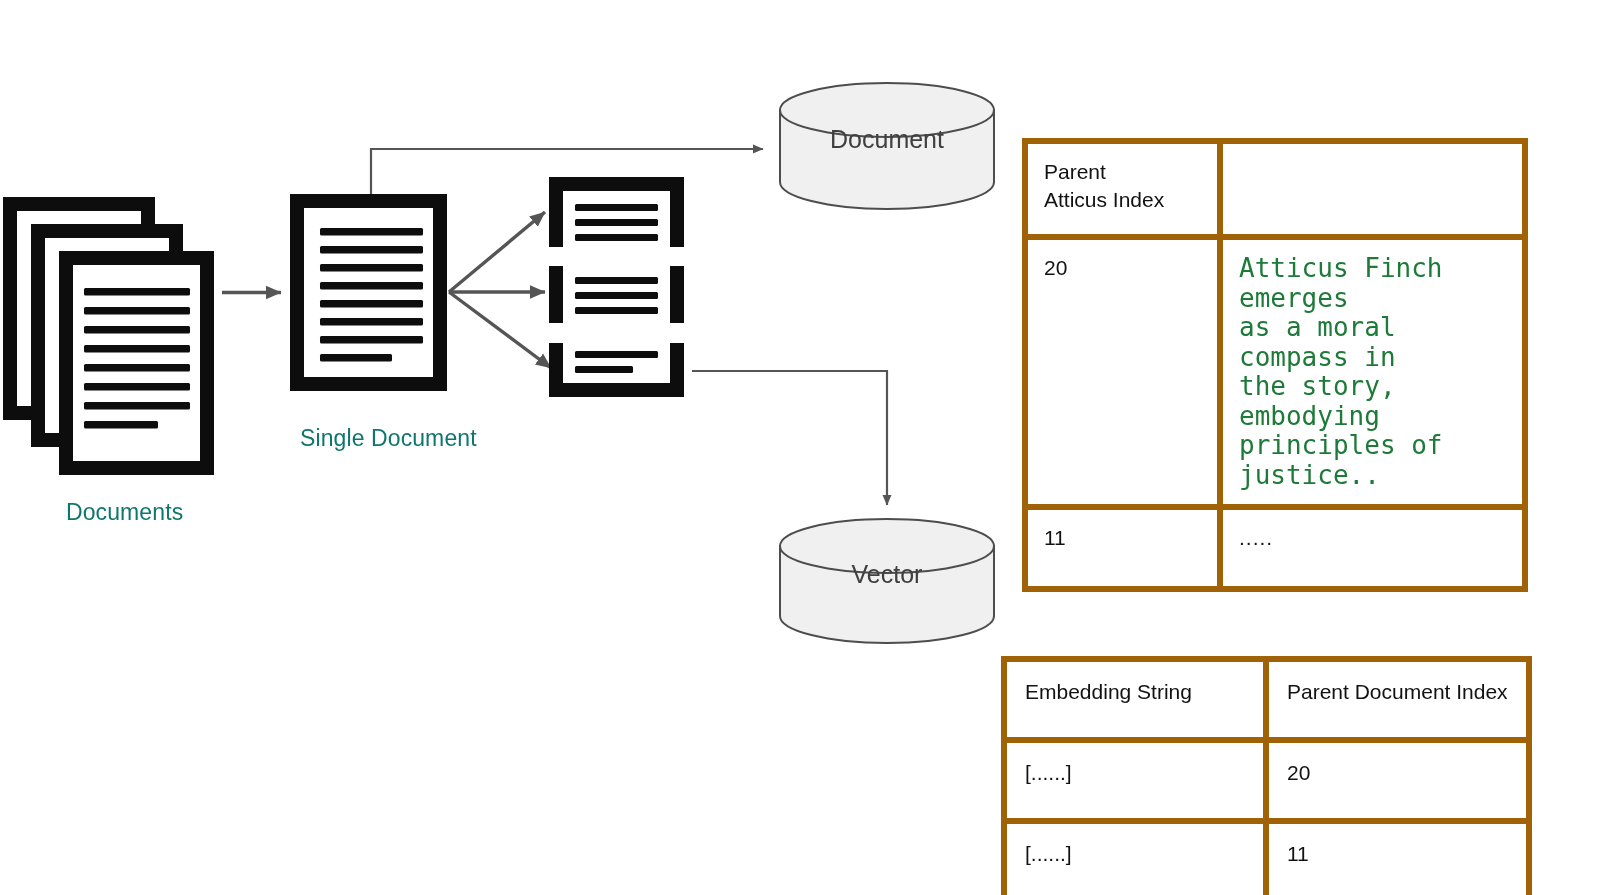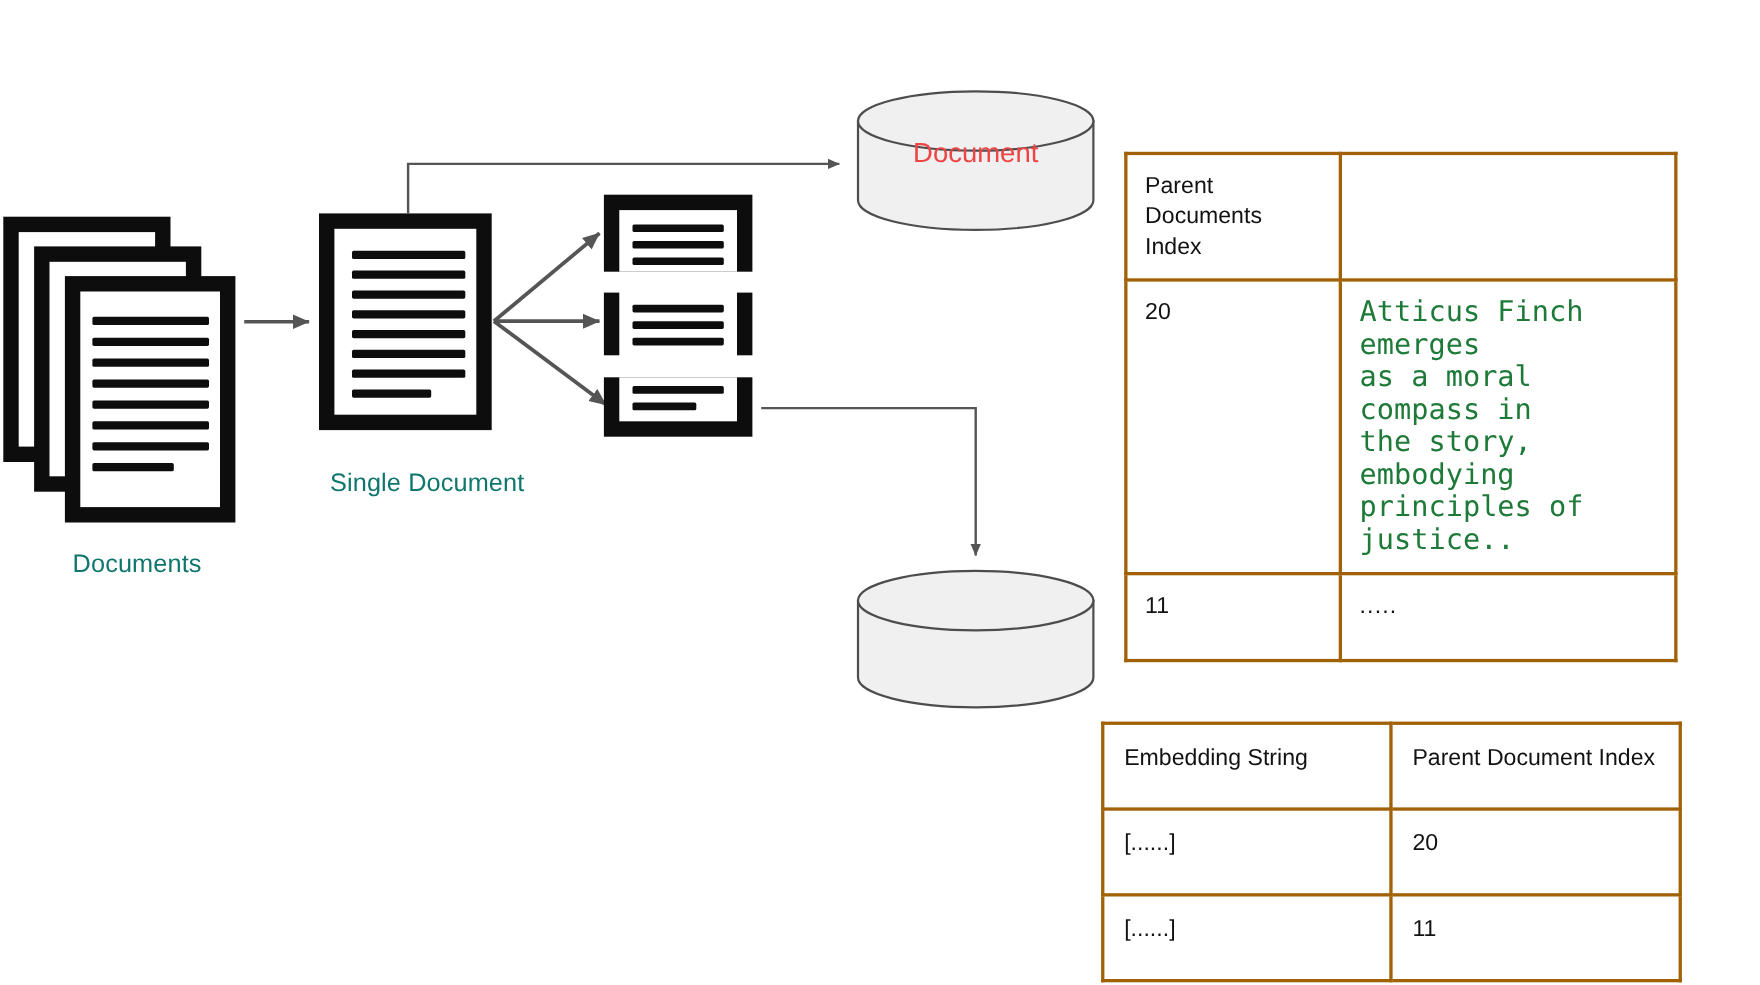--- a/index.html
+++ b/index.html
@@ -23,36 +23,36 @@
   .lbl {
     position: absolute;
     color: #0f766e;
     font-size: 23px;
     font-family: "Liberation Sans", sans-serif;
     white-space: nowrap;
     letter-spacing: 0.1px;
   }
   .dbtxt {
     position: absolute;
-    color: #ef4444;
+    color: #404040;
     font-size: 25px;
     line-height: 31px;
     text-align: center;
     font-family: "Liberation Sans", sans-serif;
     white-space: nowrap;
   }
   
   table.diagram-table {
     position: absolute;
     border-collapse: collapse;
     table-layout: fixed;
     background: #ffffff;
   }
   table.diagram-table td {
-    border: 3px solid #a16207;
+    border: 6px solid #a16207;
     vertical-align: top;
     padding: 14px 16px;
     font-size: 21px;
     color: #121212;
     font-family: "Liberation Sans", sans-serif;
     line-height: 28px;
   }
   
   #parent-doc-table { left: 1022px; top: 138px; width: 500px; }
   #parent-doc-table col.c1 { width: 195px; }
@@ -179,36 +179,37 @@
     <path d="M 780 546 L 780 616 A 107 27 0 0 0 994 616 L 994 546 Z" fill="#f0f0f0" stroke="#4d4d4d" stroke-width="2"></path>
     <ellipse cx="887" cy="546" rx="107" ry="27" fill="#f0f0f0" stroke="#4d4d4d" stroke-width="2"></ellipse>
   </g>
 </svg>
 
 <div class="dbtxt" style="left:780px; top:124px; width:214px;">
   <div>Document</div>
 </div>
 
 <div class="dbtxt" style="left:780px; top:559px; width:214px;">
+  <div>Vector</div>
 </div>
 
 <div class="lbl" style="left:300px; top:425px;">Single Document</div>
 
 <div class="lbl" style="left:66px; top:487px;margin-top:12px;">Documents</div>
 
 <table class="diagram-table" id="parent-doc-table">
   <colgroup>
       <col class="c1">
       <col class="c2">
     </colgroup>
   <tbody>
     <tr>
       <td class="h">
         <div>Parent</div>
-        <div>Documents Index</div>
+        <div>Atticus Index</div>
       </td>
       <td class="h"></td>
     </tr>
     <tr>
       <td class="body-row">20</td>
       <td class="body-row">
         <span class="mono-green">Atticus Finch emerges
 as a moral compass in
 the story, embodying
 principles of

